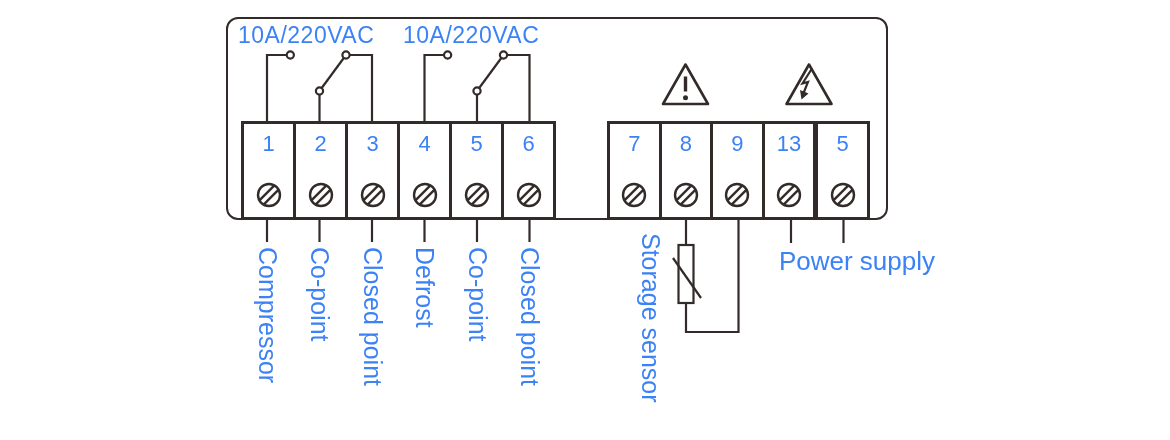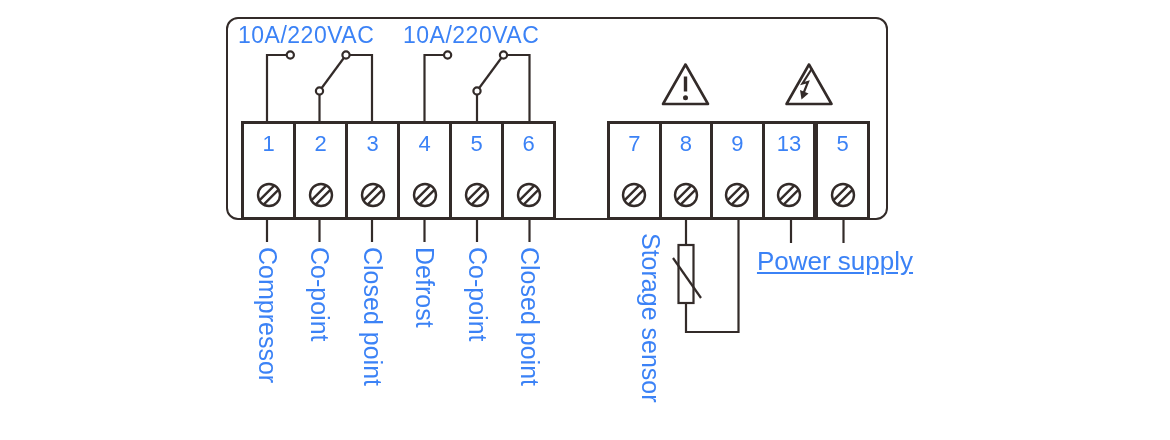--- a/index.html
+++ b/index.html
@@ -30,22 +30,22 @@
   .tnum{
     position:absolute;top:8px;left:0;right:0;text-align:center;
     font-size:22px;line-height:24px;
   }
   .screw{position:absolute;bottom:9px;left:50%;margin-left:-13px;width:26px;height:26px;}
   .vlabel{
     position:absolute;font-size:25px;line-height:25px;white-space:nowrap;
     transform-origin:0 0;transform:rotate(90deg);
   }
   .power{
-    position:absolute;left:735px;top:249px;width:200px;text-align:center;
-    font-size:26px;line-height:25px;text-decoration:underline;
+    position:absolute;left:735px;top:249px;width:200px;text-align:right;
+    font-size:26px;line-height:25px;
   }
 </style>
 </head>
 <body>
 
 <div class="canvas">
 
   <svg class="overlay" viewBox="0 0 1170 440">
     <g stroke="#332b29" stroke-width="2.2" fill="none">
 

